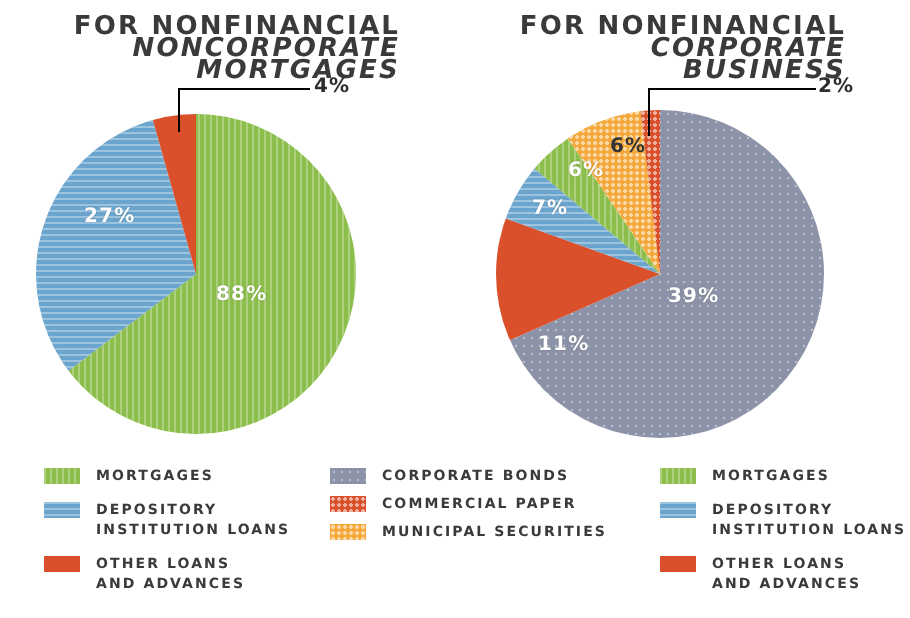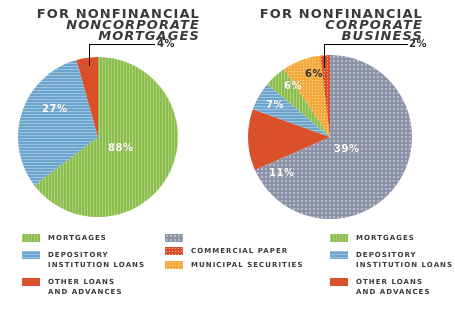--- a/index.html
+++ b/index.html
@@ -213,20 +213,21 @@
   <div class="legend-row">
     <span class="legend-swatch tex-none" style="background-color:#D9502B;"></span>
     <span class="legend-text">OTHER LOANS
 AND ADVANCES</span>
   </div>
 </div>
 
 <div class="legend" id="legend-middle">
   <div class="legend-row">
     <span class="legend-swatch tex-dot" style="background-color:#8C93A8;"></span>
+    <span class="legend-text">CORPORATE BONDS</span>
   </div>
   <div class="legend-row">
     <span class="legend-swatch tex-dot-dense" style="background-color:#D9502B;"></span>
     <span class="legend-text">COMMERCIAL PAPER</span>
   </div>
   <div class="legend-row">
     <span class="legend-swatch tex-dot-dense" style="background-color:#F3A93C;"></span>
     <span class="legend-text">MUNICIPAL SECURITIES</span>
   </div>
 </div>

